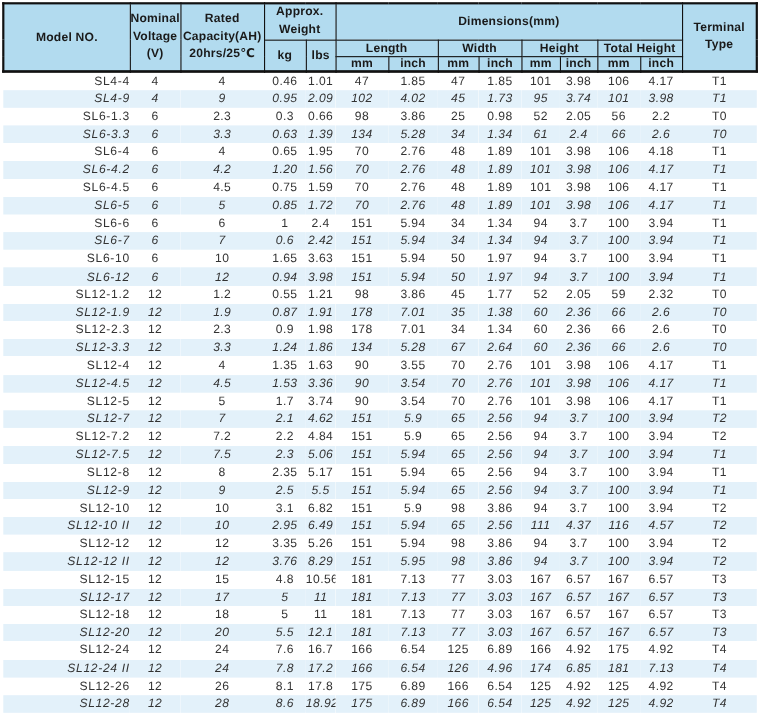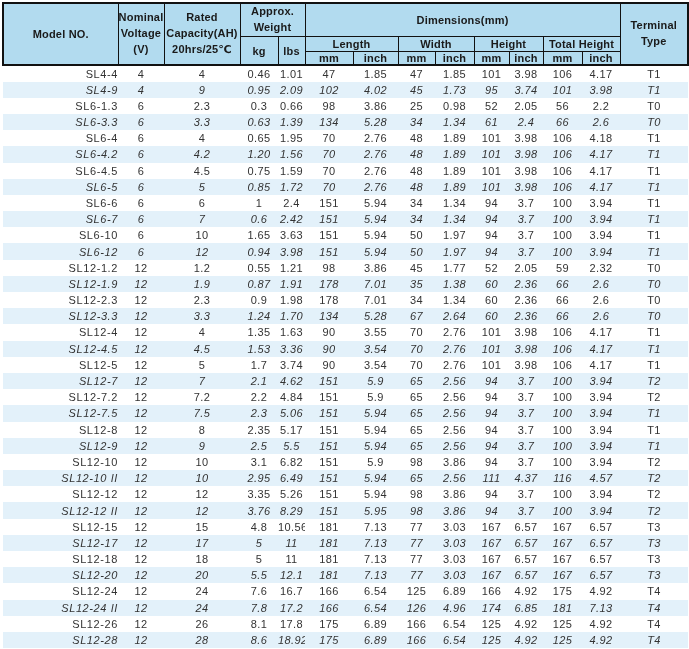--- a/index.html
+++ b/index.html
@@ -352,21 +352,21 @@
         <td>2.36</td>
         <td>66</td>
         <td>2.6</td>
         <td>T0</td>
       </tr>
       <tr class="stripe">
         <td class="model">SL12-3.3</td>
         <td>12</td>
         <td>3.3</td>
         <td>1.24</td>
-        <td>1.70</td>
+        <td>1.86</td>
         <td>134</td>
         <td>5.28</td>
         <td>67</td>
         <td>2.64</td>
         <td>60</td>
         <td>2.36</td>
         <td>66</td>
         <td>2.6</td>
         <td>T0</td>
       </tr>

